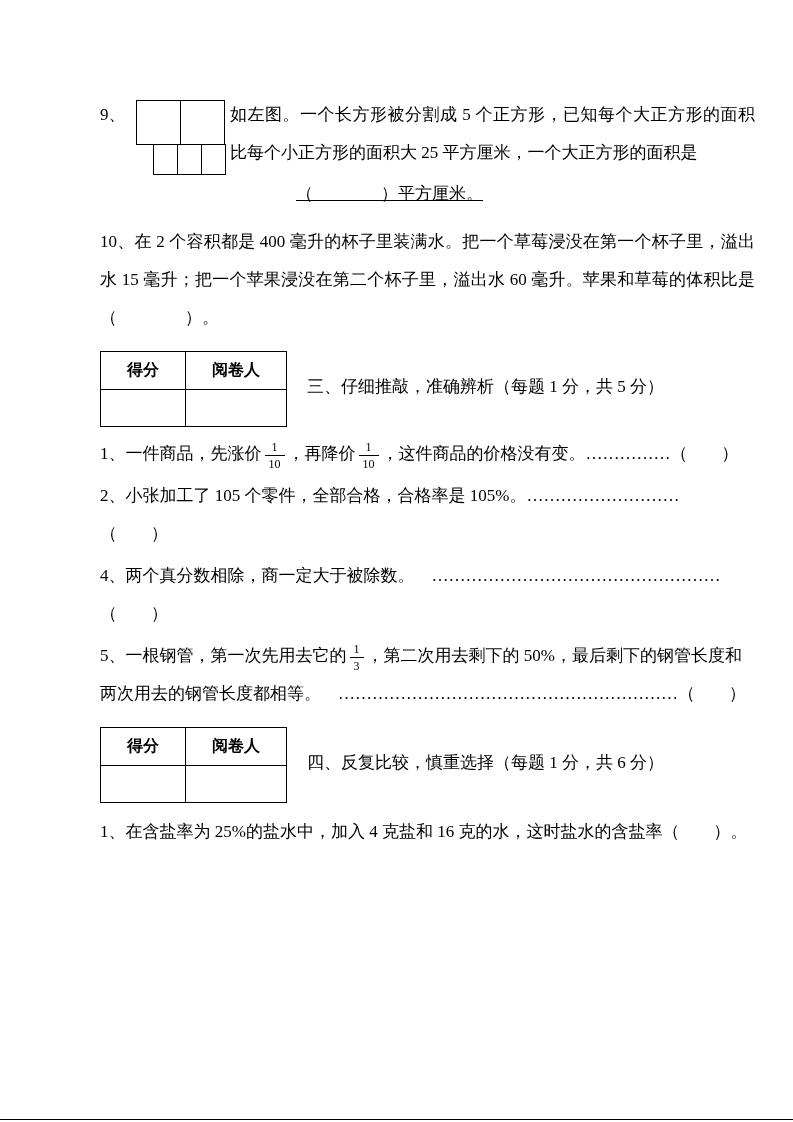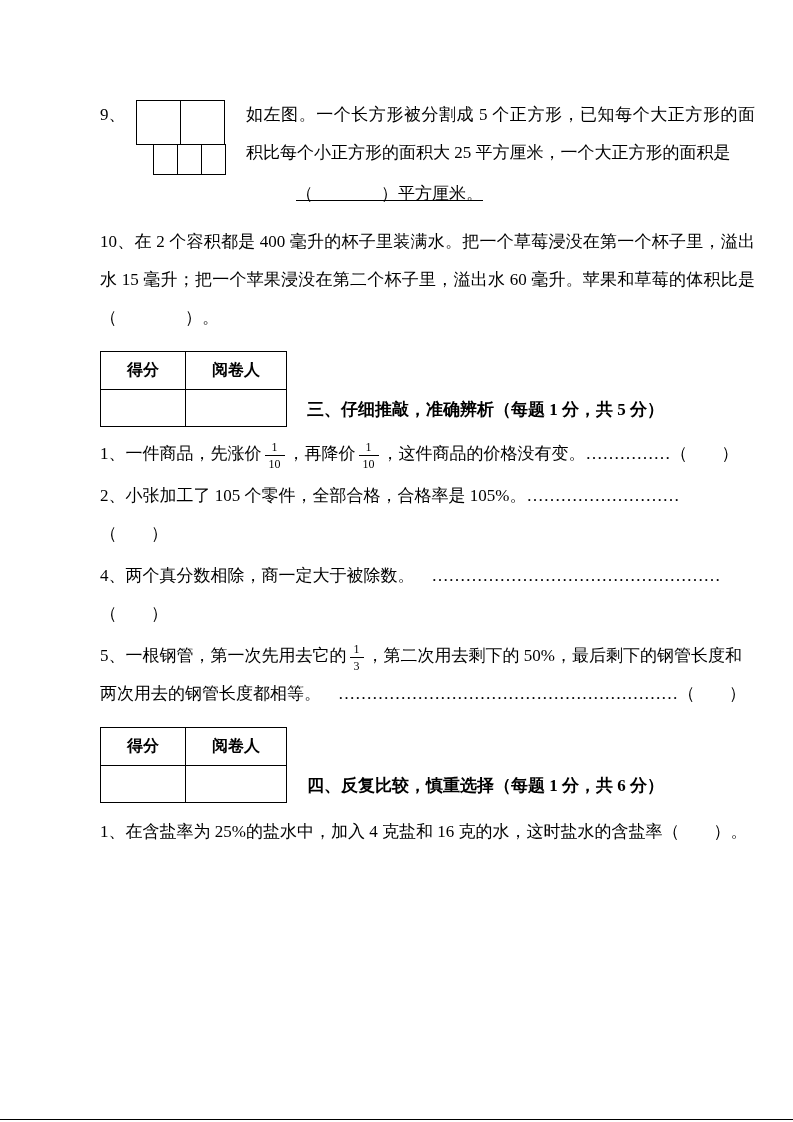--- a/index.html
+++ b/index.html
@@ -15,35 +15,35 @@
   
   .q9-row { display:flex; align-items:flex-start; }
   .q9-num { flex:0 0 36px; line-height:38px; }
   .figure { flex:0 0 auto; margin-top:4px; }
   .fig-row { display:flex; }
   .cell { border:1px solid #000; box-sizing:border-box; background:#fff; }
   .fig-row .cell + .cell { margin-left:-1px; }
   .fig-top .cell { width:45px; height:45px; }
   .fig-bottom { margin-top:-1px; margin-left:17px; }
   .fig-bottom .cell { width:25px; height:31px; }
-  .q9-text { flex:1 1 auto; margin-left:20px; line-height:38px; text-align:justify; }
+  .q9-text { flex:1 1 auto; margin-left:4px; line-height:38px; text-align:justify; }
   .q9-answer { margin-left:196px; line-height:38px;text-decoration:underline; }
 
   
   .para { margin:10px 0 0 0; line-height:38px; text-align:justify; }
 
   
-  .table-row { display:flex; align-items:flex-end; margin-top:14px; }
+  .table-row { display:flex; align-items:center; margin-top:14px; }
   .score-table { border-collapse:collapse; }
   .score-table th, .score-table td { border:1px solid #000; text-align:center; padding:0; }
   .score-table th { font-weight:bold; font-size:16px; height:37px; }
   .score-table td { height:36px; }
   .col-score  { width:84px; }
   .col-grader { width:100px; }
-  .section-heading { font-weight:bold; font-size:17px; margin:0 0 6px 20px; }
+  .section-heading { font-weight:normal; font-size:17px; margin:0 0 6px 20px; }
 
   
   .tf-list { margin-top:8px; }
   .tf-item { line-height:38px; margin-top:4px; }
 
   
   .frac { display:inline-block; vertical-align:middle; text-align:center;
           font-size:12px; margin:0 3px; line-height:1; }
   .frac .num { display:block; padding:1px 4px 2px 4px; border-bottom:1px solid #000; }
   .frac .den { display:block; padding:2px 4px 1px 4px; }

